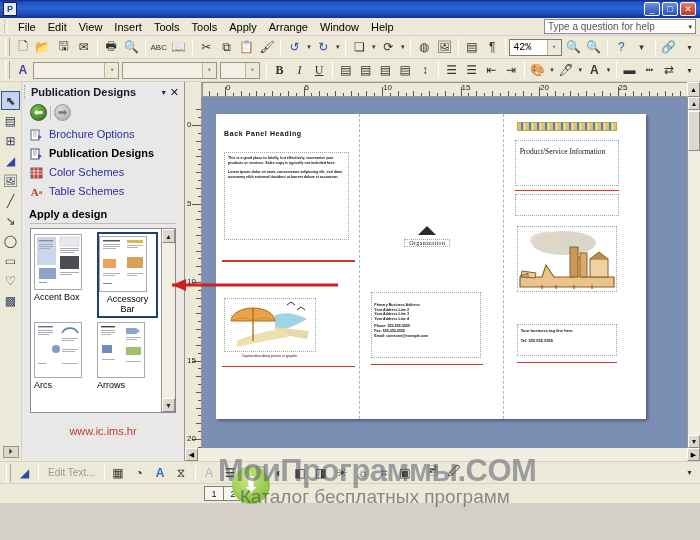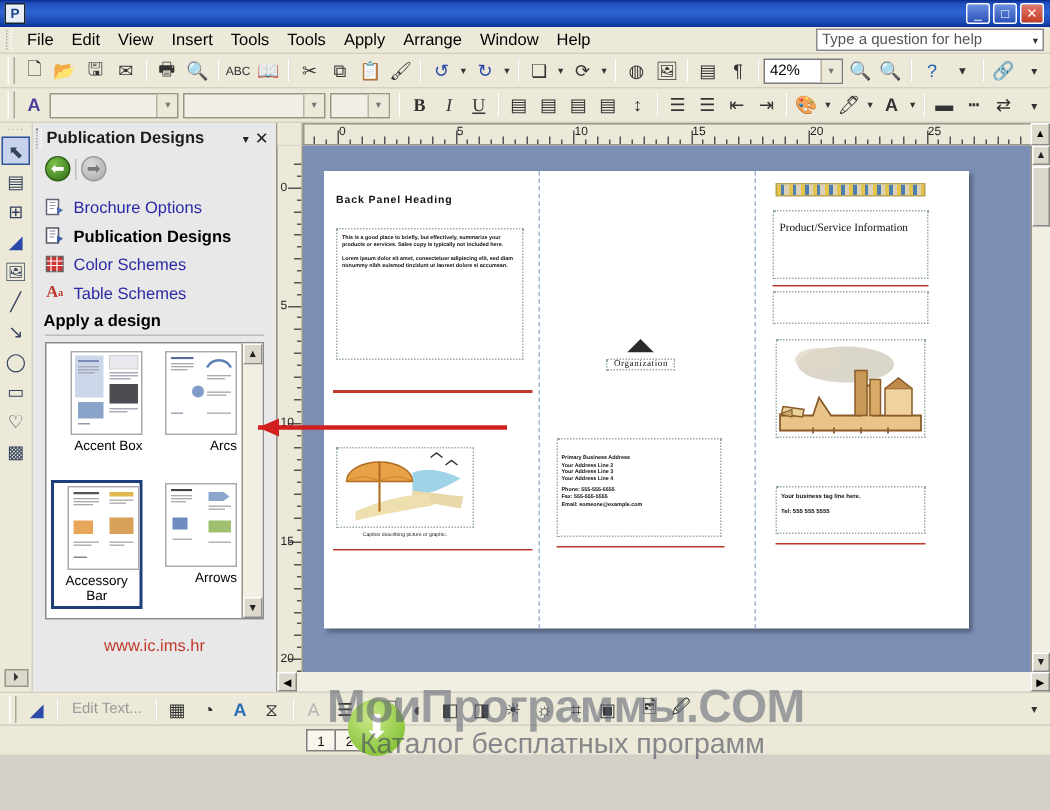--- a/index.html
+++ b/index.html
@@ -52,21 +52,21 @@
   }
   .tgrip{width:5px;height:18px;border-left:1px solid #fff;border-right:1px solid #aca899;margin:0 3px;}
   .tbtn{
     width:21px;height:20px;display:flex;align-items:center;justify-content:center;
     font-size:12px;color:#333;
   }
   .tsep{width:1px;height:16px;background:#aca899;border-right:1px solid #fff;margin:0 3px;}
   .tdrop{font-size:7px;color:#333;width:9px;text-align:center;}
   .combo{
     height:17px;background:#f2f0e6;border:1px solid #9a9687;display:flex;align-items:center;
-    font-size:10px;padding-left:3px;color:#333;
+    font-size:10px;padding-left:3px;color:#333;font-family:Liberation Mono, monospace;
   }
   .combo .cb-arrow{
     margin-left:auto;width:14px;height:15px;background:#ece9d8;border-left:1px solid #b8b4a6;
     display:flex;align-items:center;justify-content:center;font-size:7px;color:#777;
   }
   .combo.white{background:#fff;border:1px solid #7b7b7b;color:#000;}
   .combo.white .cb-arrow{background:#ece9d8;}
 
   
   .main{display:flex;height:379px;}
@@ -93,33 +93,33 @@
   .tp-head .tgrip2{width:4px;height:14px;border-left:1px dotted #999;border-right:1px dotted #fff;margin-right:3px;}
   .tp-title{font-size:11px;font-weight:bold;color:#1c1c1c;}
   .tp-head .arw{margin-left:auto;font-size:8px;color:#222;padding:0 4px;}
   .tp-head .x{font-size:11px;color:#222;padding-right:2px;}
   .tp-nav{display:flex;align-items:center;gap:3px;padding:2px 6px 4px 8px;background:#e8e8e8;}
   .navbtn{width:17px;height:17px;border-radius:9px;display:flex;align-items:center;justify-content:center;font-size:11px;color:#fff;}
   .navbtn.back{background:radial-gradient(circle at 35% 30%,#7dc24a,#2f6c16);border:1px solid #2c5e14;}
   .navbtn.fwd{background:radial-gradient(circle at 35% 30%,#dcdcdc,#a8a8a8);border:1px solid #999;color:#777;}
   .navsep{width:1px;height:14px;background:#bdbdbd;}
   .tp-links{padding:3px 0 0 7px;}
-  .tp-link{display:flex;align-items:flex-end;height:17px;margin-bottom:2px;}
+  .tp-link{display:flex;align-items:flex-start;height:17px;margin-bottom:2px;}
   .tp-link .li{width:15px;height:14px;margin-right:5px;display:flex;align-items:center;justify-content:center;font-size:10px;}
   .tp-link .lt{font-size:11px;color:#2a2aa5;}
   .tp-link .lt.bold{font-weight:bold;color:#000;}
   .tp-section{font-size:11px;font-weight:bold;color:#000;padding:4px 0 3px 7px;}
   .tp-sep{height:1px;background:#bcbcbc;margin:0 8px 4px 8px;}
 
   .gallery{
     margin:0 8px;background:#fff;border:1px solid #8a8a8a;height:185px;
     display:flex;position:relative;overflow:hidden;
   }
   .gal-grid{flex:1;display:grid;grid-template-columns:1fr 1fr;padding:3px;gap:2px;align-content:start;}
-  .gcell{display:flex;flex-direction:column;align-items:flex-end;padding:2px 0 0;height:86px;}
+  .gcell{display:flex;flex-direction:column;align-items:flex-start;padding:2px 0 0;height:86px;}
   .gcell.sel{border:2px solid #1f3f7a;}
   .gthumb{
     width:48px;height:56px;background:#fff;border:1px solid #a9a9a9;
     position:relative;overflow:hidden;
   }
   .glabel{font-size:9px;color:#000;text-align:center;line-height:10px;margin-top:2px;}
   .gal-scroll{width:14px;background:#ece9d8;border-left:1px solid #9a9687;display:flex;flex-direction:column;}
   .gal-scroll .sbtn{height:14px;background:#dcd8cb;border:1px solid #fff;border-right-color:#8a8a8a;border-bottom-color:#8a8a8a;font-size:7px;display:flex;align-items:center;justify-content:center;color:#222;}
   .gal-scroll .strack{flex:1;background:#f1efe2;}
   .gal-scroll .sbtn.bot{margin-top:auto;}
@@ -419,41 +419,20 @@
               <rect x="25" y="21" width="19" height="13" fill="#4c4c52"></rect>
               <rect x="4" y="33" width="17" height="11" fill="#8aa3c8"></rect>
               <rect x="25" y="37" width="19" height="1" fill="#aab"></rect>
                 <rect x="25" y="39" width="12" height="1" fill="#aab"></rect>
               <rect x="4" y="47" width="8" height="1" fill="#99a"></rect>
             </svg>
           </div>
           <div class="glabel">Accent Box</div>
         </div>
 
-        <div class="gcell">
-          <div class="gthumb">
-            <svg width="46" height="54" viewBox="0 0 46 54">
-              <rect width="46" height="54" fill="#fff"></rect>
-              <rect x="3" y="3" width="15" height="1.4" fill="#5a6e9a"></rect>
-              <rect x="3" y="7" width="15" height=".9" fill="#aaa"></rect>
-                <rect x="3" y="9" width="15" height=".9" fill="#aaa"></rect>
-              <rect x="3" y="11" width="11" height=".9" fill="#aaa"></rect>
-              <path d="M27 10a9 9 0 0 1 16 0" fill="none" stroke="#5d7fb8" stroke-width="1.6"></path>
-              <rect x="27" y="15" width="16" height=".9" fill="#aaa"></rect>
-                <rect x="27" y="17" width="12" height=".9" fill="#aaa"></rect>
-              <circle cx="21" cy="26" r="4" fill="#7f9dc9"></circle>
-              <rect x="27" y="26" width="16" height=".9" fill="#aaa"></rect>
-                <rect x="27" y="28" width="13" height=".9" fill="#aaa"></rect>
-              <rect x="3" y="40" width="8" height=".9" fill="#99a"></rect>
-              <rect x="27" y="40" width="16" height=".9" fill="#aaa"></rect>
-            </svg>
-          </div>
-          <div class="glabel">Arcs</div>
-        </div>
-
         <div class="gcell sel">
           <div class="gthumb">
             <svg width="46" height="54" viewBox="0 0 46 54">
               <rect width="46" height="54" fill="#fff"></rect>
               <rect x="3" y="3" width="17" height="1.5" fill="#555"></rect>
               <rect x="3" y="7" width="17" height=".9" fill="#aaa"></rect>
                 <rect x="3" y="9" width="17" height=".9" fill="#aaa"></rect>
               <rect x="3" y="11" width="13" height=".9" fill="#aaa"></rect>
               <rect x="27" y="3" width="16" height="3" fill="#e0b84d"></rect>
               <rect x="27" y="8" width="16" height=".9" fill="#aaa"></rect>
@@ -461,20 +440,41 @@
               <rect x="3" y="22" width="13" height="9" fill="#e8a65a"></rect>
               <rect x="27" y="20" width="16" height="11" fill="#d8a05a"></rect>
               <rect x="3" y="36" width="17" height=".9" fill="#aaa"></rect>
                 <rect x="3" y="38" width="12" height=".9" fill="#aaa"></rect>
               <rect x="27" y="36" width="16" height=".9" fill="#aaa"></rect>
                 <rect x="27" y="38" width="10" height=".9" fill="#aaa"></rect>
               <rect x="3" y="46" width="9" height="1" fill="#888"></rect>
             </svg>
           </div>
           <div class="glabel">Accessory Bar</div>
+        </div>
+
+        <div class="gcell">
+          <div class="gthumb">
+            <svg width="46" height="54" viewBox="0 0 46 54">
+              <rect width="46" height="54" fill="#fff"></rect>
+              <rect x="3" y="3" width="15" height="1.4" fill="#5a6e9a"></rect>
+              <rect x="3" y="7" width="15" height=".9" fill="#aaa"></rect>
+                <rect x="3" y="9" width="15" height=".9" fill="#aaa"></rect>
+              <rect x="3" y="11" width="11" height=".9" fill="#aaa"></rect>
+              <path d="M27 10a9 9 0 0 1 16 0" fill="none" stroke="#5d7fb8" stroke-width="1.6"></path>
+              <rect x="27" y="15" width="16" height=".9" fill="#aaa"></rect>
+                <rect x="27" y="17" width="12" height=".9" fill="#aaa"></rect>
+              <circle cx="21" cy="26" r="4" fill="#7f9dc9"></circle>
+              <rect x="27" y="26" width="16" height=".9" fill="#aaa"></rect>
+                <rect x="27" y="28" width="13" height=".9" fill="#aaa"></rect>
+              <rect x="3" y="40" width="8" height=".9" fill="#99a"></rect>
+              <rect x="27" y="40" width="16" height=".9" fill="#aaa"></rect>
+            </svg>
+          </div>
+          <div class="glabel">Arcs</div>
         </div>
 
         <div class="gcell">
           <div class="gthumb">
             <svg width="46" height="54" viewBox="0 0 46 54">
               <rect width="46" height="54" fill="#fff"></rect>
               <rect x="3" y="3" width="14" height="1.4" fill="#444"></rect>
               <rect x="3" y="7" width="14" height=".9" fill="#aaa"></rect>
                 <rect x="3" y="9" width="14" height=".9" fill="#aaa"></rect>
               <rect x="3" y="11" width="10" height=".9" fill="#aaa"></rect>

